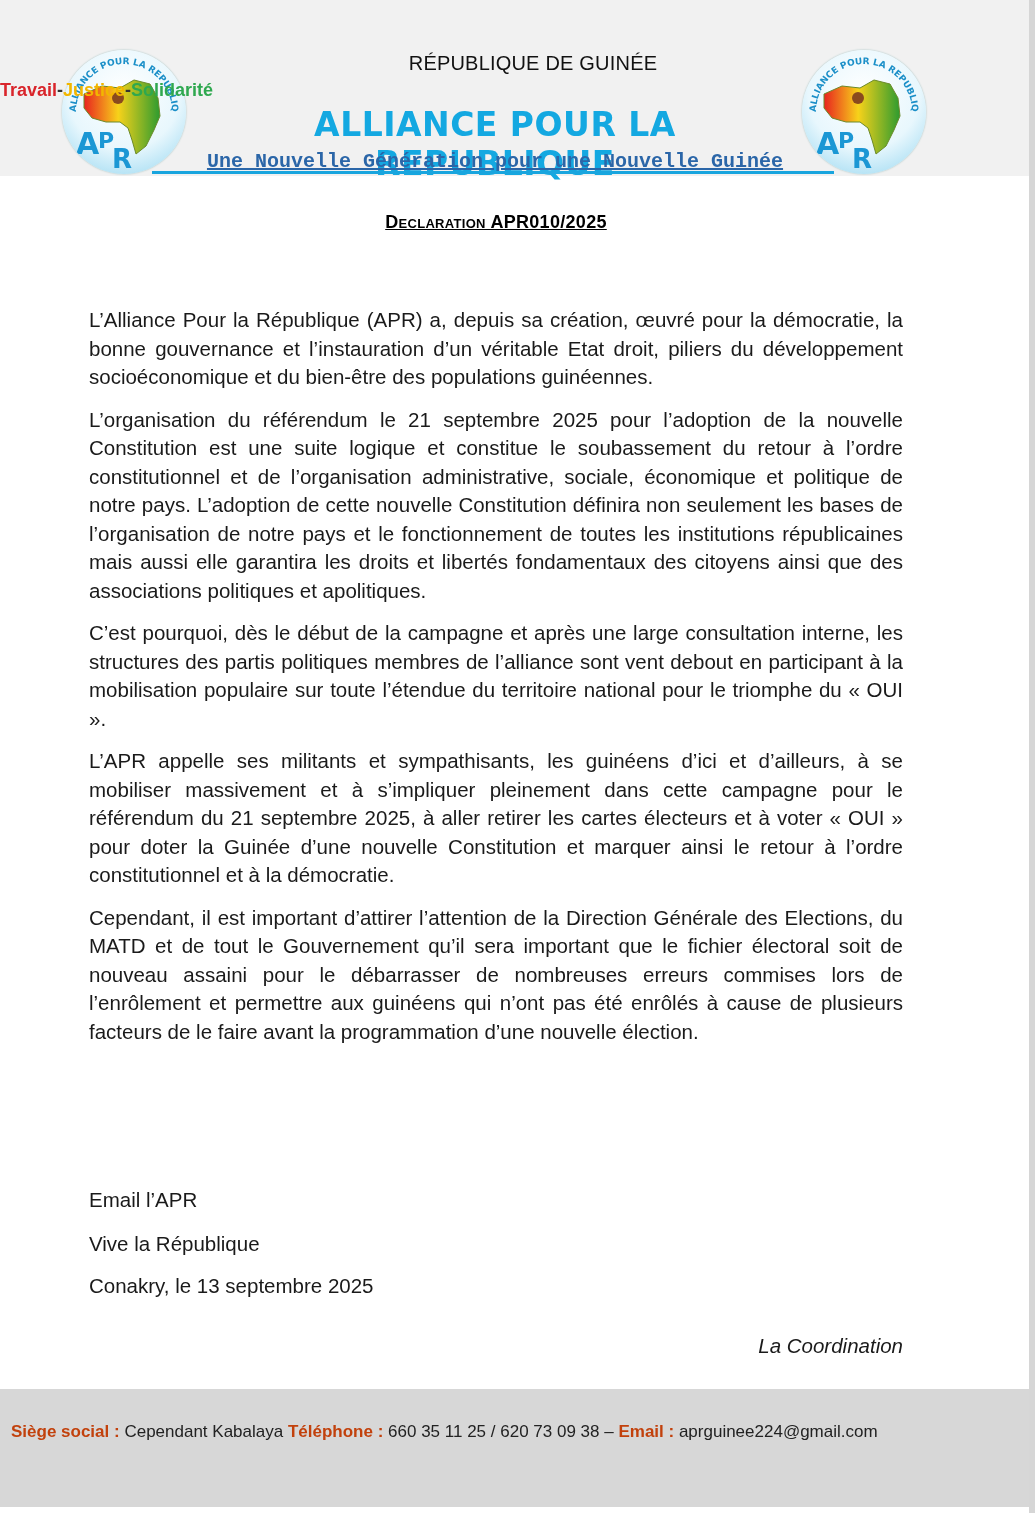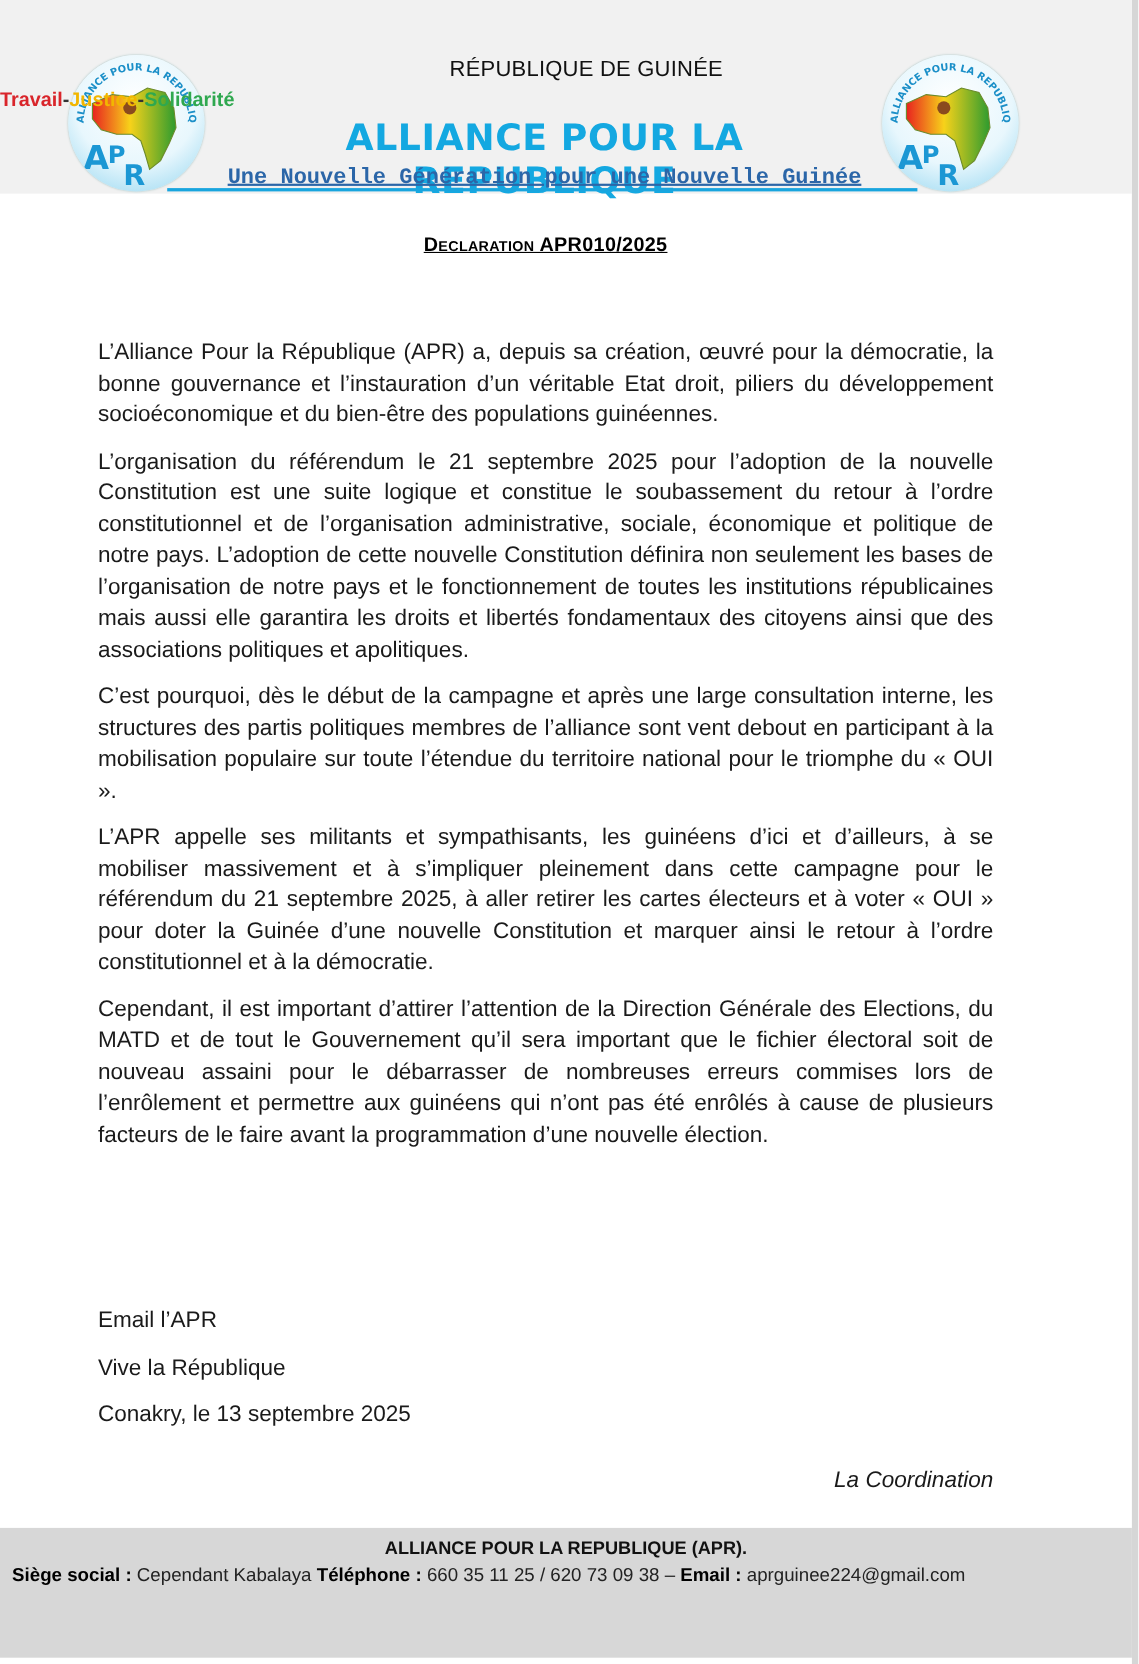--- a/index.html
+++ b/index.html
@@ -64,21 +64,21 @@
   .footer {
     position:absolute; left:0; top:1389px; width:1029px; height:118px; background:#d7d7d7;
   }
   .footer-title {
     position:absolute; left:0; width:1029px; top:10px; text-align:center;
     font-weight:bold; font-size:16.5px; color:#111;
   }
   .footer-contact {
     position:absolute; left:11px; top:33px; white-space:nowrap; font-size:17px; color:#222;
   }
-  .footer-contact b { color:#000000; }
+  .footer-contact b { color:#c2410c; }
 </style>
 </head>
 <body>
 
 <div class="page-edge"></div>
 
 <div class="header">
   <div class="logo left">
     <svg width="124" height="124" viewBox="0 0 124 124">
       <defs>
@@ -141,21 +141,20 @@
 </div>
 
 <div class="closing" style="top:1188px; height:160px;">
   <div class="line" style="top:0;">Email l’APR</div>
   <div class="line" style="top:44px;">Vive la République</div>
   <div class="line" style="top:86px;">Conakry, le 13 septembre 2025</div>
   <div class="signature" style="top:146px;font-style:italic;">La Coordination</div>
 </div>
 
 <div class="footer">
-  <div class="footer-title">ALLIANCE POUR LA REPUBLIQUE (APR).</div>
   <div class="footer-contact">
     <b>Siège social :</b>
     <span>Cependant Kabalaya</span>
     <b>Téléphone :</b>
     <span>660 35 11 25 / 620 73 09 38 –</span>
     <b>Email :</b>
     <span>aprguinee224@gmail.com</span>
   </div>
 </div>
 

